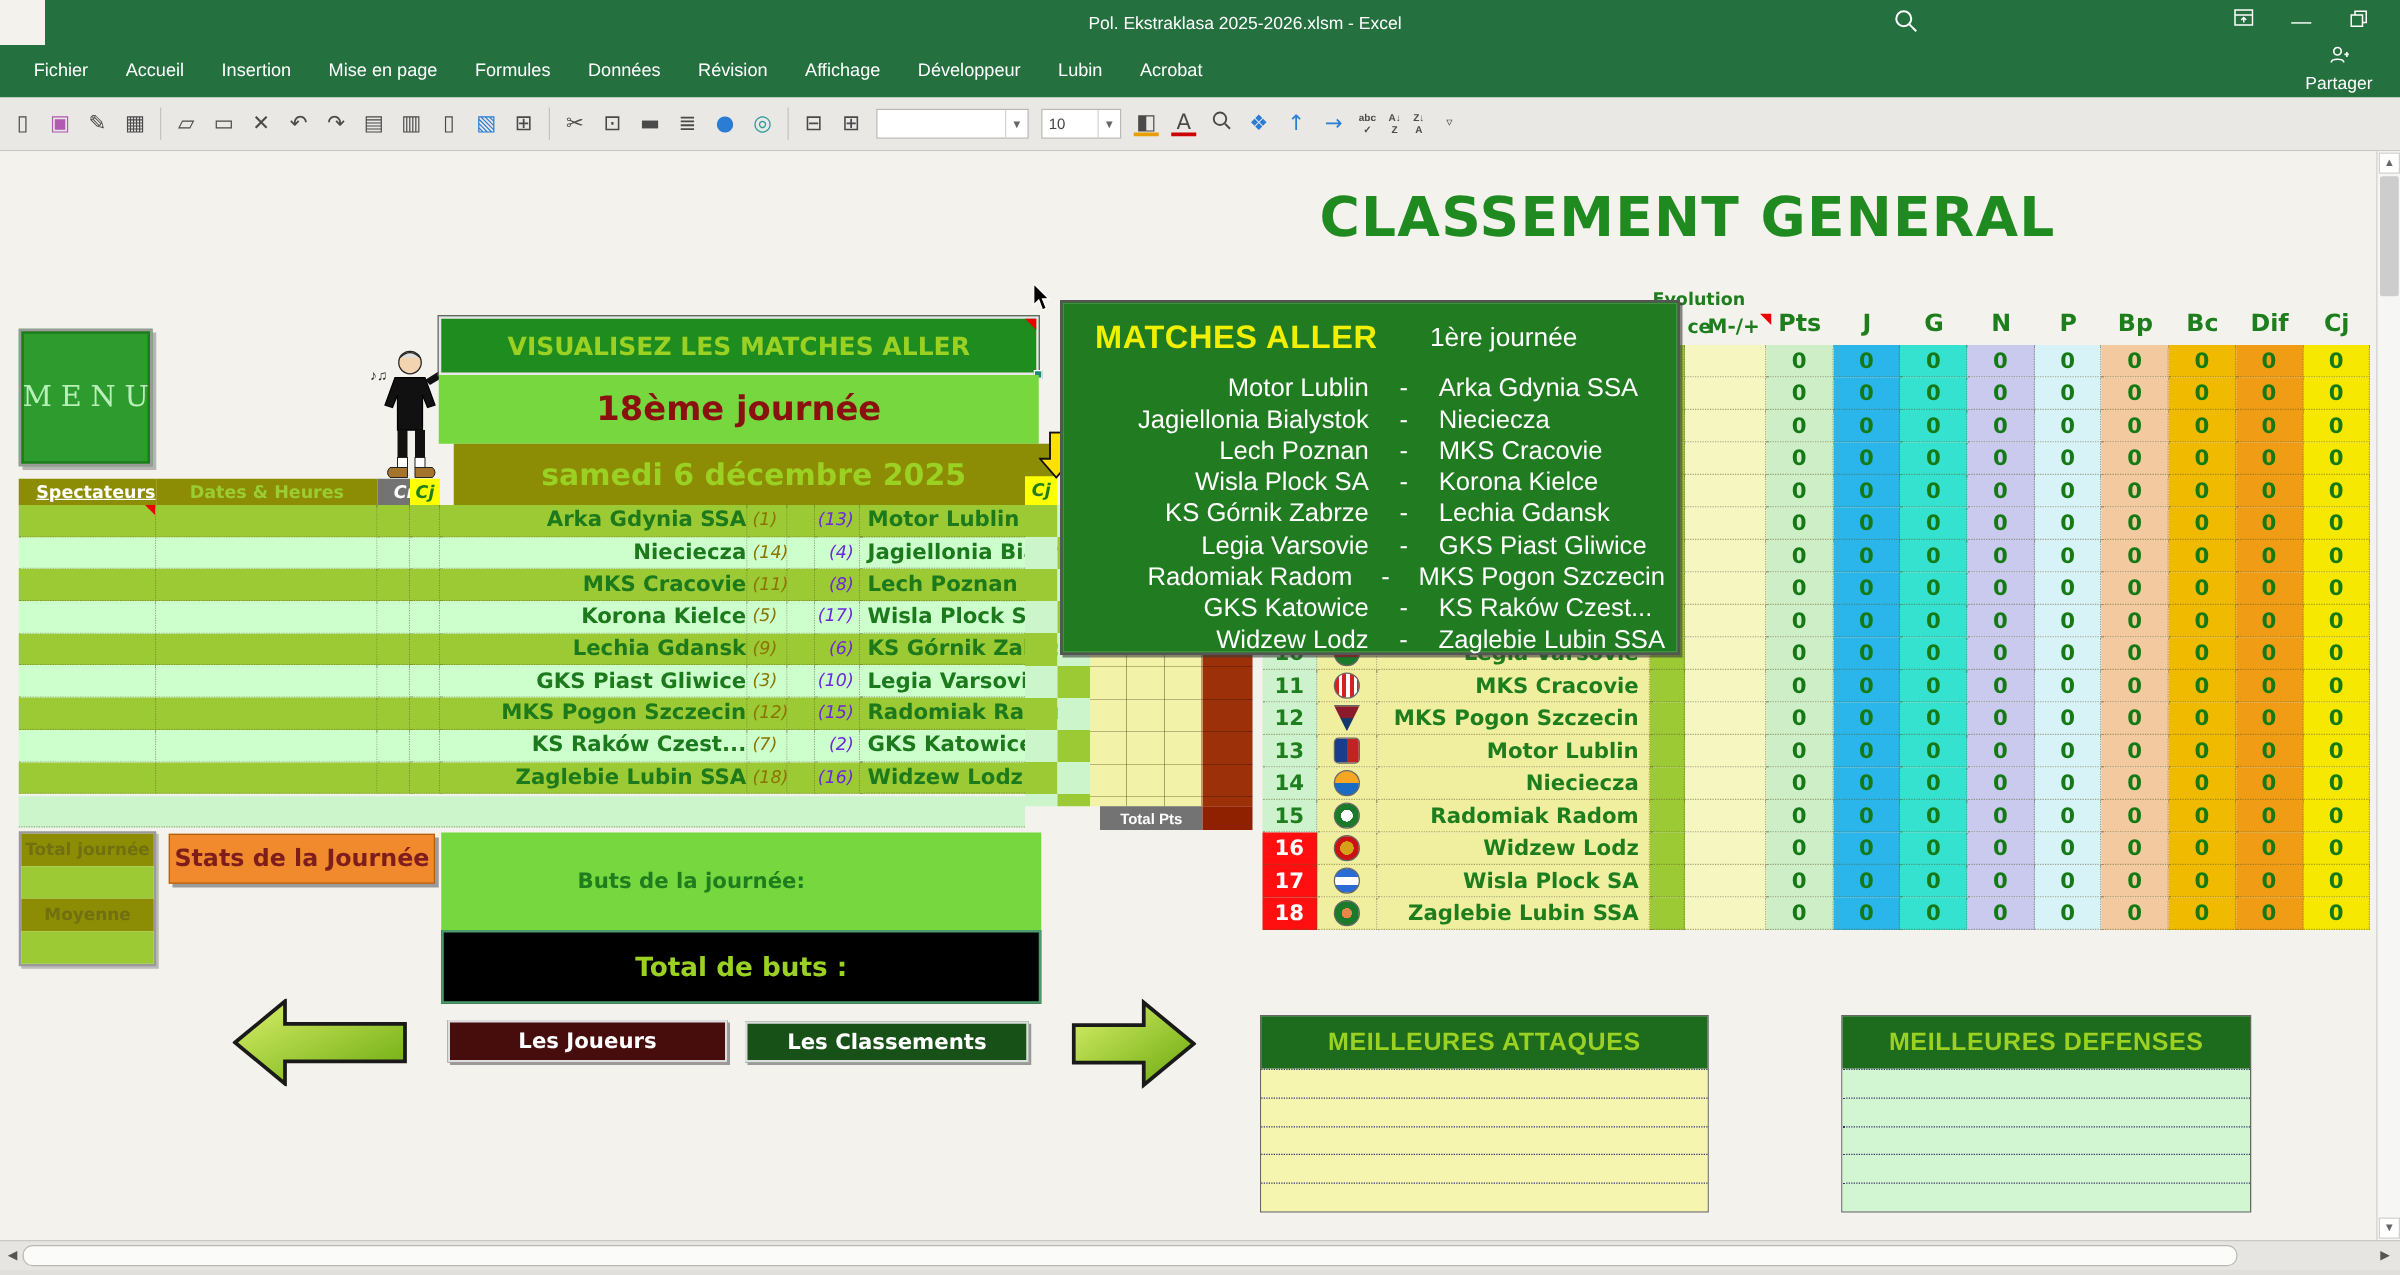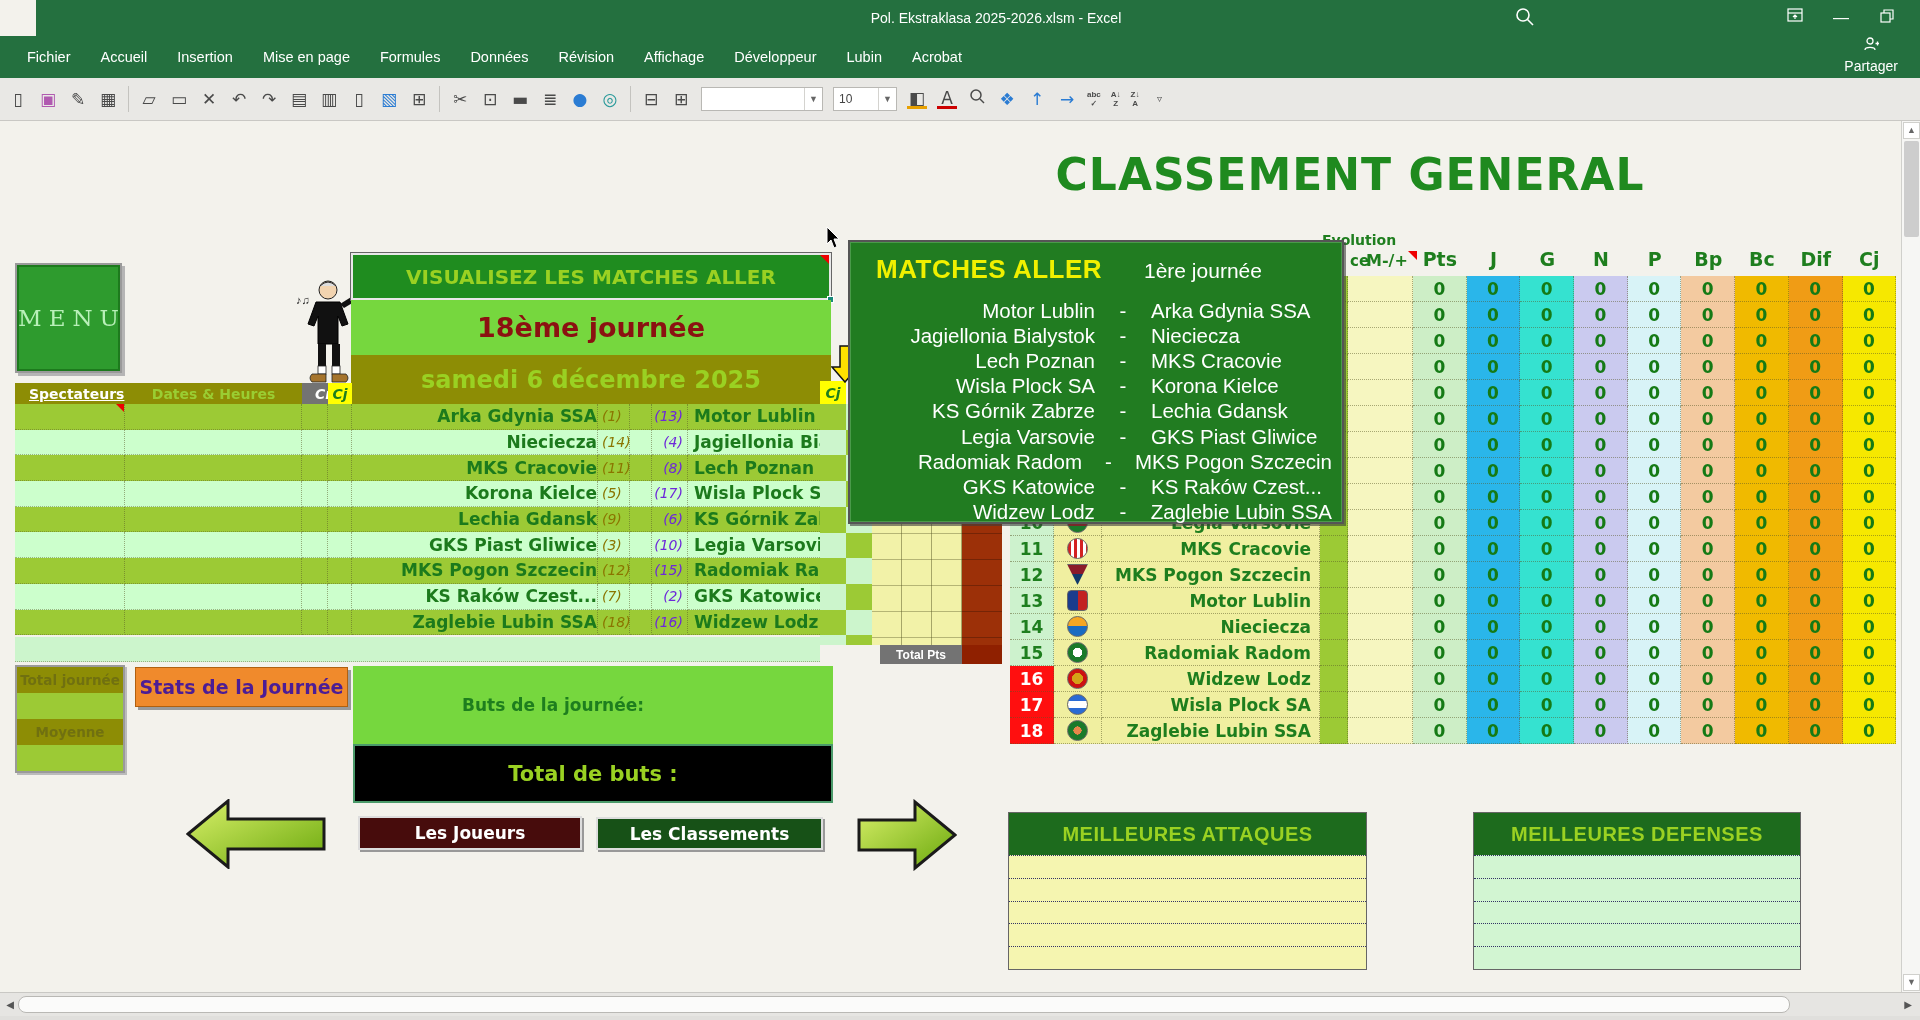--- a/index.html
+++ b/index.html
@@ -35,21 +35,21 @@
   #sheet{left:0;top:121px;width:1901px;height:871px;background:#f3f2ec;overflow:hidden;}
 
   #main-title{left:1020px;top:28px;width:660px;text-align:center;font-size:44px;font-weight:bold;color:#1f8a1f;font-family:"DejaVu Sans",sans-serif;letter-spacing:1px;}
 
   #menu-btn{left:15px;top:142px;width:107px;height:110px;background:#2e9b2e;border:2px solid #9a9a9a;box-shadow:3px 3px 0 #b5b5b5, inset 0 0 0 2px #1d7a1d;color:#b9f0b9;font-family:"DejaVu Serif",serif;font-size:23px;letter-spacing:7px;display:flex;align-items:center;justify-content:center;padding-left:7px;}
 
   #visualize-btn{left:351px;top:132px;width:480px;height:47px;background:#1f8c1f;border:2px solid #e8e8e8;outline:1px solid #666;color:#9ad122;font-weight:bold;font-size:20px;display:flex;align-items:center;justify-content:center;font-family:"DejaVu Sans",sans-serif;}
   #visualize-btn .tri{position:absolute;right:0;top:0;width:0;height:0;border-left:9px solid transparent;border-top:9px solid #e00;}
   #visualize-btn .handle{position:absolute;right:-5px;bottom:-5px;width:7px;height:7px;background:#1a8a7a;border:1px solid #fff;}
   #journee-bar{left:351px;top:179px;width:480px;height:55px;background:#76d73e;color:#8b1111;font-weight:bold;font-size:27px;display:flex;align-items:center;justify-content:center;font-family:"DejaVu Sans",sans-serif;}
-  #date-bar{left:351px;top:234px;width:480px;height:49px;background:#8d8d05;color:#9ad122;font-weight:bold;font-size:24px;display:flex;align-items:center;justify-content:center;font-family:"DejaVu Sans",sans-serif;}
+  #date-bar{left:363px;top:234px;width:480px;height:49px;background:#8d8d05;color:#9ad122;font-weight:bold;font-size:24px;display:flex;align-items:center;justify-content:center;font-family:"DejaVu Sans",sans-serif;}
 
   
   #fix-head{left:15px;top:262px;height:21px;display:flex;font-family:"DejaVu Sans",sans-serif;}
   #fix-head .h{height:21px;font-size:14px;display:flex;align-items:center;justify-content:center;font-weight:bold;}
   .h-spect{width:110px;background:#8d8d05;color:#fff;text-decoration:underline;justify-content:flex-start !important;padding-left:14px;}
   .h-dates{width:177px;background:#8d8d05;color:#9acd32;}
   .h-cr{width:26px;background:#737373;color:#fff;font-style:italic;padding-left:17px;}
   .h-cj{width:24px;background:#ffff00;color:#1e7e1e;font-style:italic;}
   #cj2-head{left:820px;top:260px;width:26px;height:23px;background:#ffff00;color:#1e7e1e;font-style:italic;font-weight:bold;font-size:14px;display:flex;align-items:center;justify-content:center;font-family:"DejaVu Sans",sans-serif;}
 
@@ -113,21 +113,21 @@
 
   
   #cursor{left:826px;top:106px;z-index:60;}
   #down-arrow{left:831px;top:224px;z-index:5;}
 
   
   #totals{left:15px;top:544px;width:110px;border:2px solid #9a9a9a;box-shadow:2px 2px 0 #bbb;}
   .trow{height:26px;display:flex;align-items:center;justify-content:center;font-family:"DejaVu Sans",sans-serif;font-size:13.5px;font-weight:bold;}
   .trow.olive{background:#8d8d05;color:#707010;}
   .trow.ygreen{background:#9cca35;}
-  #stats-btn{left:135px;top:546px;width:213px;height:40px;background:#f08a2c;border:1px solid #b06010;box-shadow:3px 3px 0 #9a9a9a;color:#4c1d95;font-weight:bold;font-size:19px;display:flex;align-items:center;justify-content:center;font-family:"DejaVu Sans",sans-serif;}
+  #stats-btn{left:135px;top:546px;width:213px;height:40px;background:#f08a2c;border:1px solid #b06010;box-shadow:3px 3px 0 #9a9a9a;color:#7f1d1d;font-weight:bold;font-size:19px;display:flex;align-items:center;justify-content:center;font-family:"DejaVu Sans",sans-serif;}
   #buts-box{left:353px;top:545px;width:480px;height:78px;background:#76d73e;color:#1e7e1e;font-weight:bold;font-size:17px;display:flex;align-items:center;justify-content:center;padding-right:80px;font-family:"DejaVu Sans",sans-serif;}
   #totalbuts-box{left:353px;top:623px;width:480px;height:59px;background:#000000;border:2px solid #4a9a6a;color:#9ad122;font-weight:bold;font-size:21px;display:flex;align-items:center;justify-content:center;font-family:"DejaVu Sans",sans-serif;}
   #joueurs-btn{left:358px;top:695px;width:224px;height:34px;background:#470c0c;border:2px solid #ddd;box-shadow:2px 2px 0 #999;color:#fff;font-weight:bold;font-size:17px;display:flex;align-items:center;justify-content:center;font-family:"DejaVu Sans",sans-serif;}
   #classements-btn{left:596px;top:696px;width:227px;height:33px;background:#175117;border:2px solid #ddd;box-shadow:2px 2px 0 #999;color:#fff;font-weight:bold;font-size:17px;display:flex;align-items:center;justify-content:center;font-family:"DejaVu Sans",sans-serif;}
   #arrow-left{left:186px;top:678px;}
   #arrow-right{left:857px;top:678px;}
 
   
   .best{border:1px solid #666;}
   #attaques{left:1008px;top:691px;width:359px;}

